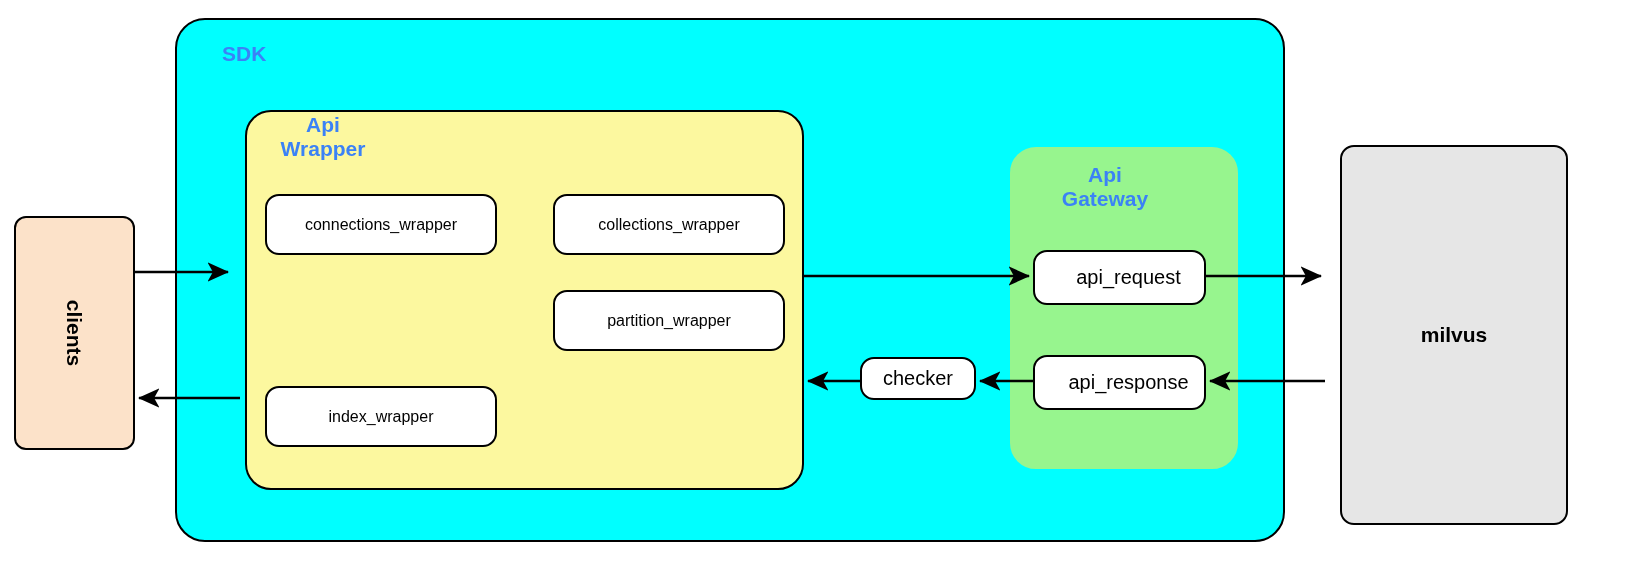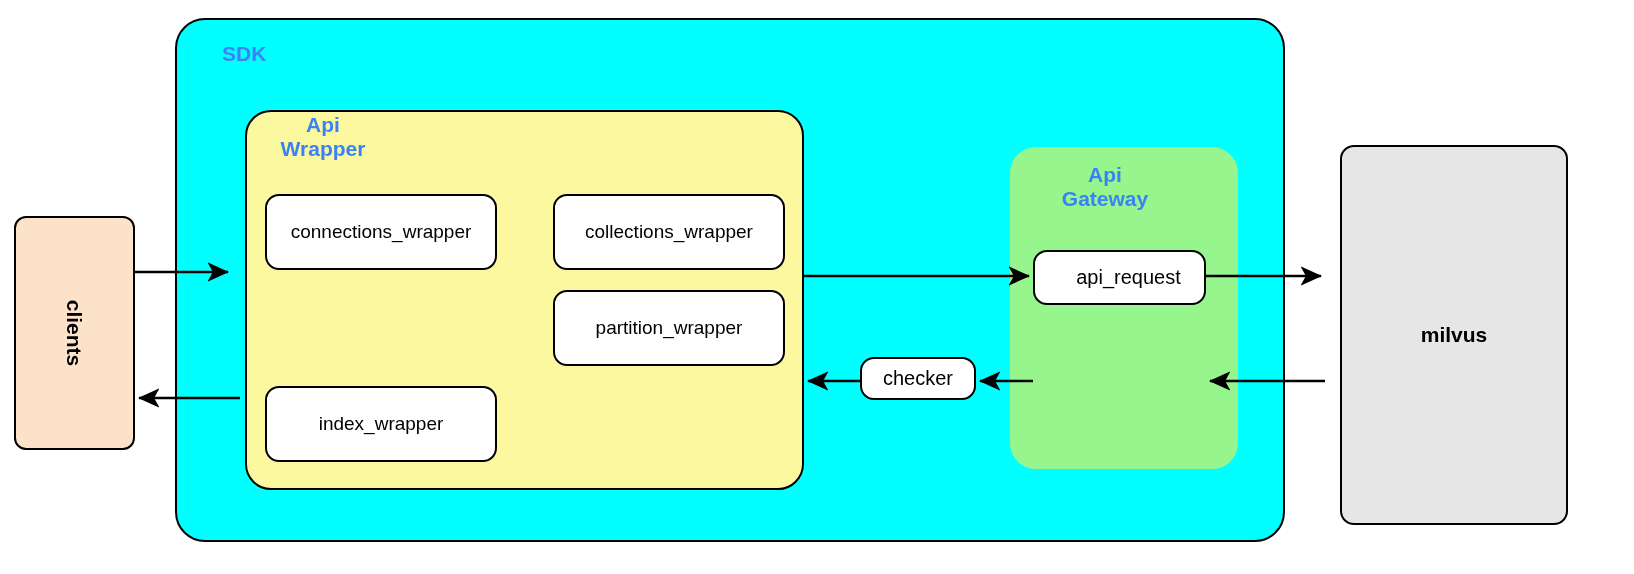--- a/index.html
+++ b/index.html
@@ -82,23 +82,23 @@
   #api-gateway-label {
     left: 1020px;
     top: 163px;
     width: 170px;
     text-align: center;
   }
 
   
   .wrapper-box {
     background: #ffffff;
-    font-size: 19px;
+    font-size: 16px;
     width: 232px;
-    height: 76px;
+    height: 61px;
   }
   .wrapper-box.col-a { left: 265px; }
   .wrapper-box.col-b { left: 553px; }
   .wrapper-box.row-1 { top: 194px; }
   .wrapper-box.row-2 { top: 290px; }
   .wrapper-box.row-3 { top: 386px; }
 
   
   .gateway-box {
     background: #ffffff;
@@ -184,20 +184,23 @@
   <div class="node wrapper-box col-a row-3">
     <span>index_wrapper</span>
   </div>
 
   <div class="node" id="api-gateway-container"></div>
   <div class="container-label" id="api-gateway-label">Api
 Gateway</div>
 
   <div class="node gateway-box" id="api-request-box">
     <span>api_request</span>
+  </div>
+  <div class="node gateway-box" id="api-response-box">
+    <span>api_response</span>
   </div>
 
   <div class="node" id="checker-box">
     <span>checker</span>
   </div>
 
   <div class="node" id="clients-box">
     <span id="clients-label">clients</span>
   </div>
 

